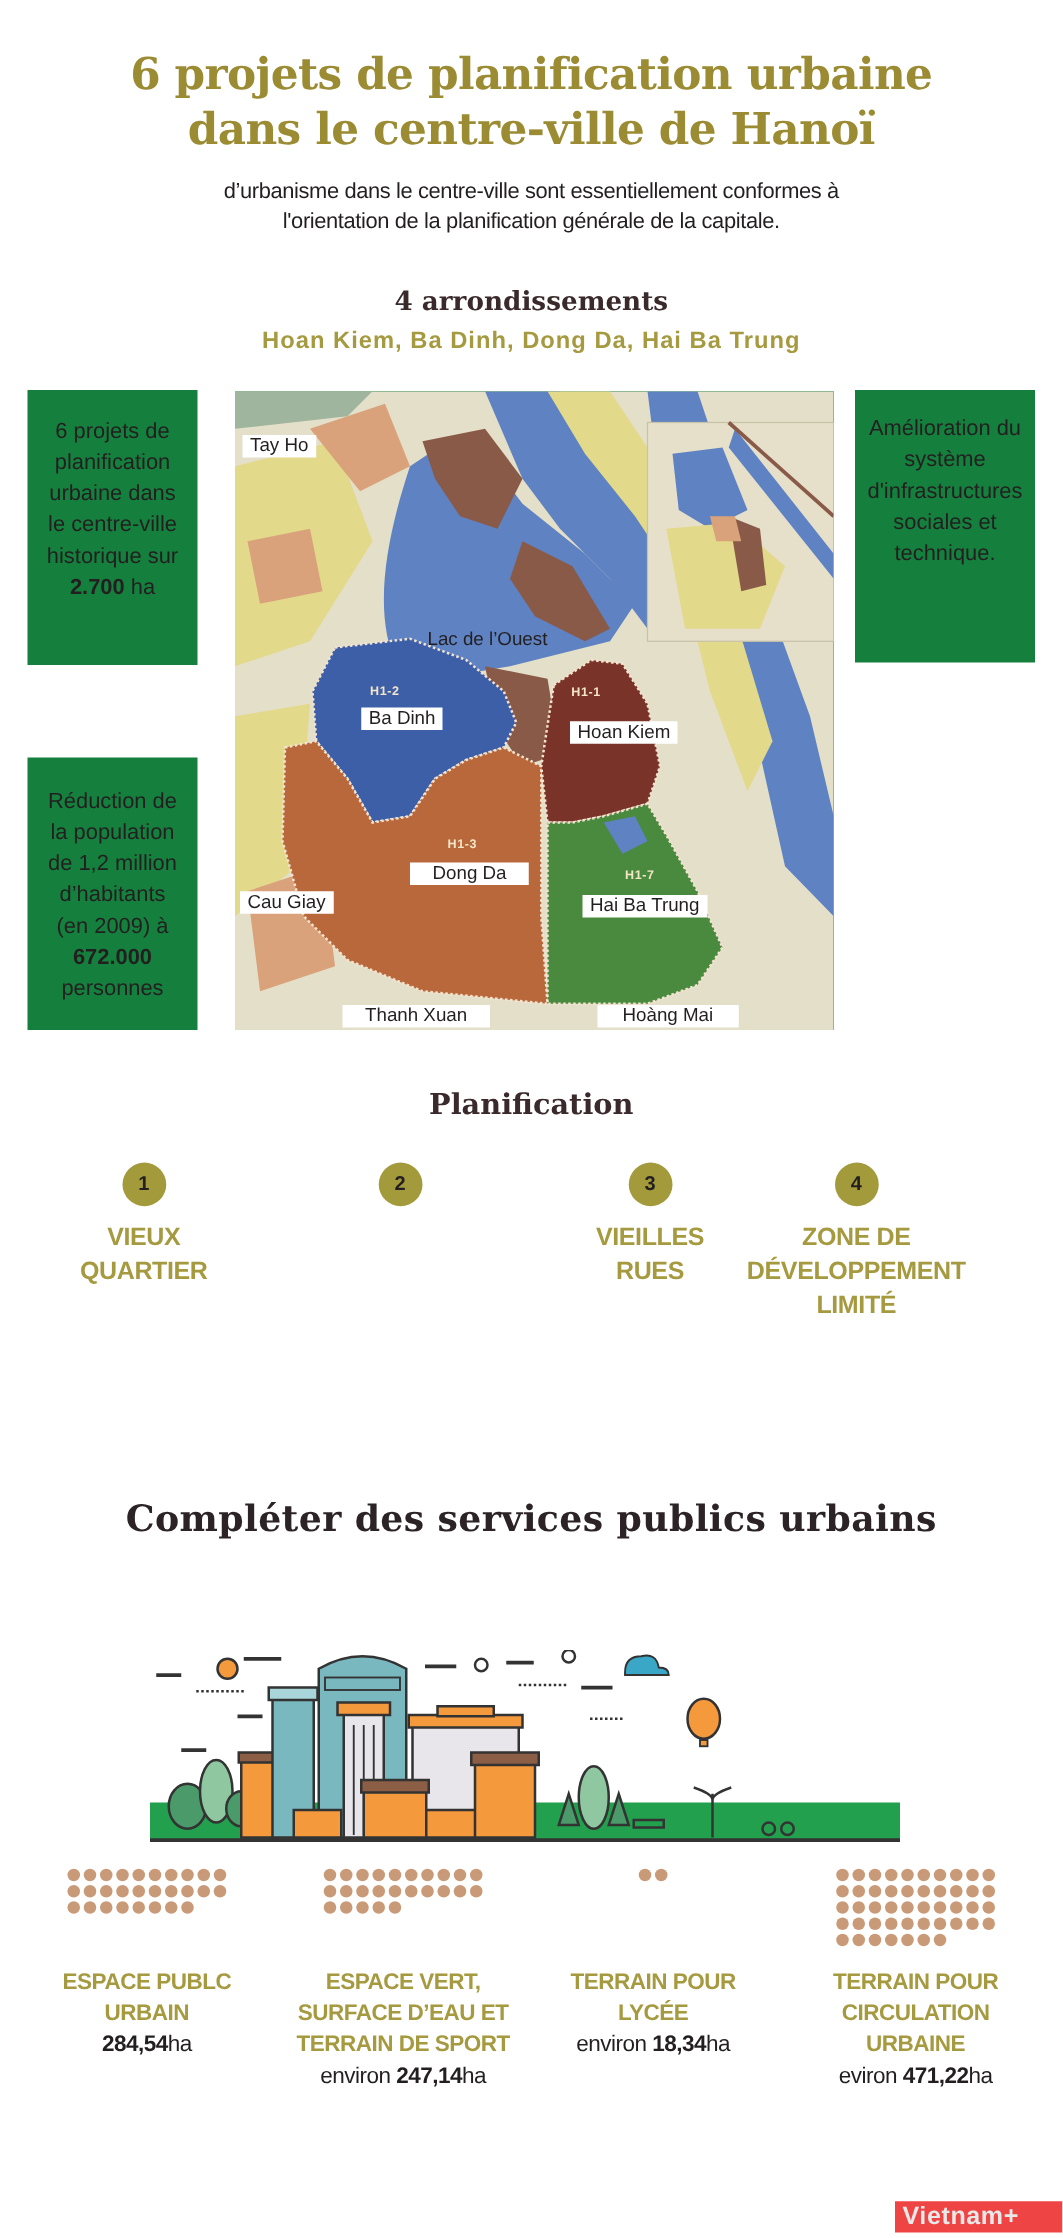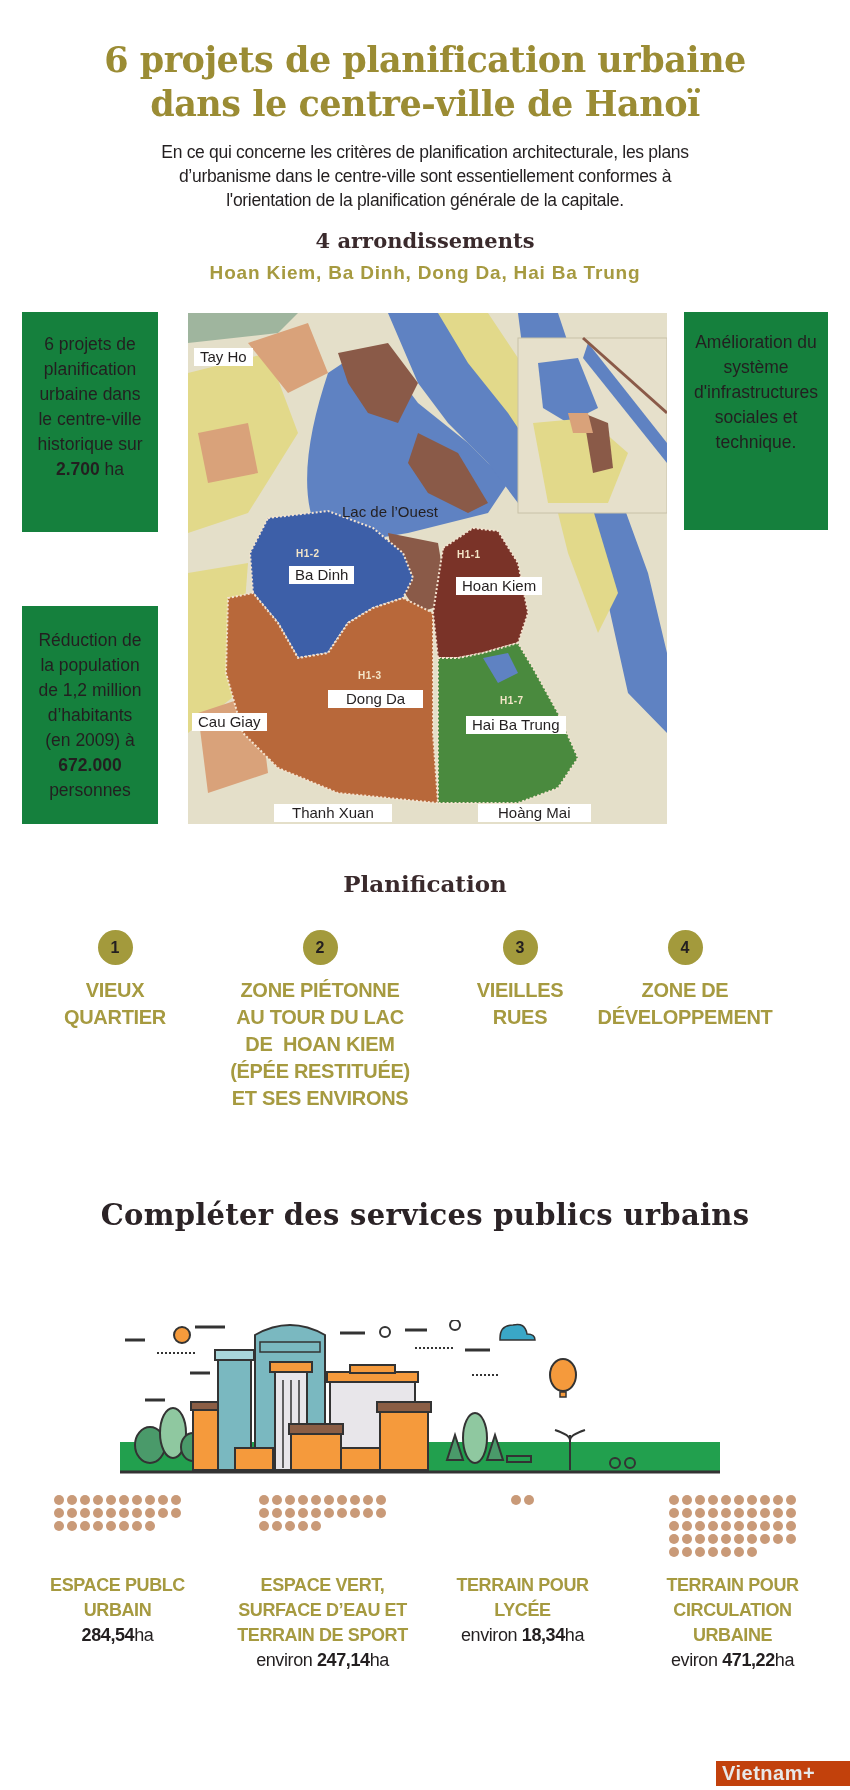--- a/index.html
+++ b/index.html
@@ -73,33 +73,32 @@
   .dot { width: 10px; height: 10px; border-radius: 50%; background: #c99a78; }
   .stat-label {
     position: absolute; left: 0; width: 100%; top: 78px;
     font-weight: bold; font-size: 18px; line-height: 25px; color: #a69a40; letter-spacing: -0.4px;
   }
   .stat-value { font-size: 18px; line-height: 25px; color: #231f20; font-weight: normal; text-align: center; }
   .stat-value b { font-weight: bold; }
 
   .logo {
     position: absolute; left: 716px; top: 1761px; width: 134px; height: 25px;
-    background: #c2410c; color: #e8e8e8; font-weight: bold; font-size: 20px;
+    background: #ef4444; color: #e8e8e8; font-weight: bold; font-size: 20px;
     line-height: 25px; padding-left: 6px; letter-spacing: 0.5px;
   }
 </style>
 </head>
 <body>
 
 <div class="title">
   <div>6 projets de planification urbaine</div>
   <div>dans le centre-ville de Hanoï</div>
 </div>
 <div class="intro">
-  <div>En ce qui concerne les critères de planification architecturale, les plans</div>
   <div>d’urbanisme dans le centre-ville sont essentiellement conformes à</div>
   <div>l'orientation de la planification générale de la capitale.</div>
 </div>
 <div class="districts-title">4 arrondissements</div>
 <div class="districts-list">Hoan Kiem, Ba Dinh, Dong Da, Hai Ba Trung</div>
 
 <div class="side-box" id="box-left-top">
   <div>6 projets de</div>
   <div>planification</div>
   <div>urbaine dans</div>
@@ -191,42 +190,36 @@
 <div class="plan-item" style="left:40px;width:150px;">
   <div class="plan-num">1</div>
   <div class="plan-label">
     <div>VIEUX</div>
     <div>QUARTIER</div>
   </div>
 </div>
 
 <div class="plan-item" style="left:220px;width:200px;">
   <div class="plan-num">2</div>
-  <div class="plan-label">
-    <div>ZONE PIÉTONNE</div>
-    <div>AU TOUR DU LAC</div>
-    <div style="white-space:pre;">DE  HOAN KIEM</div>
-    <div>(ÉPÉE RESTITUÉE)</div>
-    <div>ET SES ENVIRONS</div>
-  </div>
 </div>
 
 <div class="plan-item" style="left:450px;width:140px;">
   <div class="plan-num">3</div>
   <div class="plan-label">
     <div>VIEILLES</div>
     <div>RUES</div>
   </div>
 </div>
 
 <div class="plan-item" style="left:605px;width:260px;margin-left:-50px;">
   <div class="plan-num">4</div>
   <div class="plan-label">
     <div>ZONE DE</div>
     <div>DÉVELOPPEMENT</div>
+    <div>LIMITÉ</div>
   </div>
 </div>
 
 <div class="services-title">Compléter des services publics urbains</div>
 
 <div class="city">
   <svg width="610" height="160" viewBox="0 0 610 160">
 
     <rect x="5" y="122" width="600" height="30" fill="#22a04e"></rect>
     <line x1="5" y1="152" x2="605" y2="152" stroke="#333" stroke-width="3"></line>

